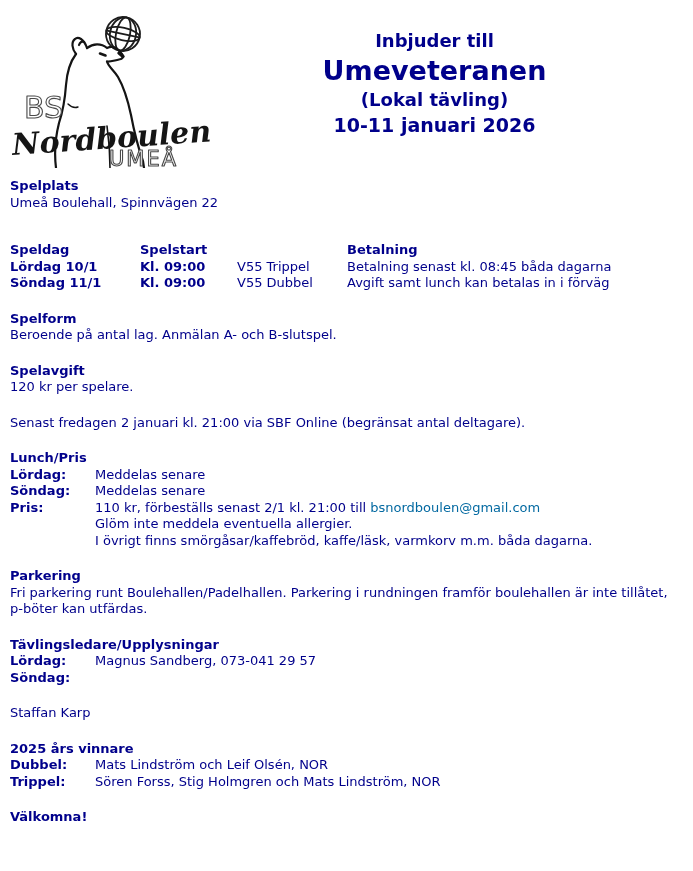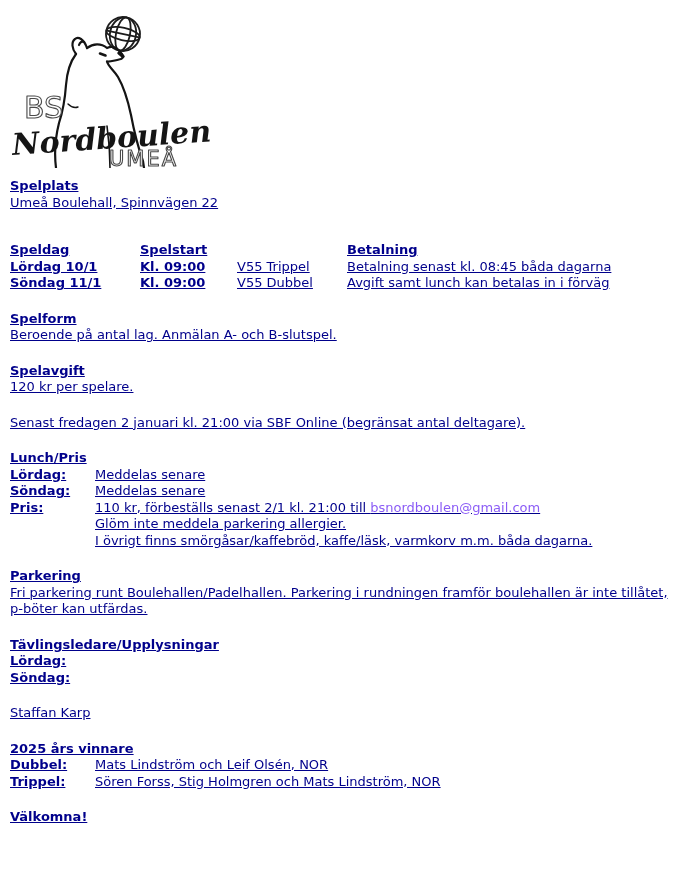--- a/index.html
+++ b/index.html
@@ -18,32 +18,32 @@
   
   .header { display: flex; height: 162px; margin-bottom: 8px; }
   .logo-box { width: 212px; flex: 0 0 212px; }
   .titles { flex: 1; text-align: center; padding: 20px 34px 0 0; }
   .title-line1 { font-size: 18px; font-weight: bold; line-height: 26px; }
   .title-main  { font-size: 27px; font-weight: bold; line-height: 34px; }
   .title-line3 { font-size: 18px; font-weight: bold; line-height: 24px; }
   .title-line4 { font-size: 19px; font-weight: bold; line-height: 26px; }
 
   
-  .section { margin-bottom: 19px; text-decoration: underline; }
+  .section { margin-bottom: 19px; }
   .heading { font-weight: bold; }
 
   
   .sched { display: grid; grid-template-columns: 130px 97px 110px 1fr; margin-top: 31px; }
   .sched .b { font-weight: bold; }
 
   
   .lv { display: grid; grid-template-columns: 85px 1fr; }
   .lv .lbl { font-weight: bold; }
 
-  a.email { color: #8b5cf6; text-decoration: none; cursor: pointer; }
+  a.email { color: #0369a1; text-decoration: none; cursor: pointer; }
 
   .welcome { font-weight: bold; }
 
   svg text { stroke-linejoin: round; }
 </style>
 </head>
 <body>
 
 <div class="page">
 
@@ -71,20 +71,26 @@
           <path d="M97,118 C99,132 100,146 100,160" stroke-width="1.6"></path>
           <path d="M58,96 C61,99 65,100 68,99" stroke-width="1.4"></path>
         </g>
 
         <text x="14" y="110" font-family="DejaVu Sans, sans-serif" font-size="30" fill="#ffffff" stroke="#4a4a4a" stroke-width="1.1">BS</text>
         <text x="2" y="141" transform="rotate(-4 90 132)" font-family="DejaVu Serif, serif" font-size="30" font-style="italic" font-weight="bold" fill="#151515">Nordboulen</text>
         <text x="99" y="158" font-family="DejaVu Sans, sans-serif" font-size="21" letter-spacing="2" fill="#ffffff" stroke="#4a4a4a" stroke-width="1.1">UMEÅ</text>
       </svg>
     </div>
 
+    <div class="titles">
+      <div class="title-line1">Inbjuder till</div>
+      <div class="title-main">Umeveteranen</div>
+      <div class="title-line3">(Lokal tävling)</div>
+      <div class="title-line4">10-11 januari 2026</div>
+    </div>
   </div>
 
   <div class="section">
     <div class="heading">Spelplats</div>
     <div>Umeå Boulehall, Spinnvägen 22</div>
   </div>
 
   <div class="section sched">
     <div class="b">Speldag</div>
     <div class="b">Spelstart</div>
@@ -129,37 +135,38 @@
     <div class="lv">
       <div class="lbl">Söndag:</div>
       <div>Meddelas senare</div>
     </div>
     <div class="lv">
       <div class="lbl">Pris:</div>
       <div><span>110 kr, förbeställs senast 2/1 kl. 21:00 till </span><a class="email">bsnordboulen@gmail.com</a></div>
     </div>
     <div class="lv">
       <div></div>
-      <div>Glöm inte meddela parkering allergier.</div>
+      <div>Glöm inte meddela eventuella allergier.</div>
     </div>
     <div class="lv">
       <div></div>
       <div>I övrigt finns smörgåsar/kaffebröd, kaffe/läsk, varmkorv m.m. båda dagarna.</div>
     </div>
   </div>
 
   <div class="section">
     <div class="heading">Parkering</div>
     <div>Fri parkering runt Boulehallen/Padelhallen. Parkering i rundningen framför boulehallen är inte tillåtet, p-böter kan utfärdas.</div>
   </div>
 
   <div class="section">
     <div class="heading">Tävlingsledare/Upplysningar</div>
     <div class="lv">
       <div class="lbl">Lördag:</div>
+      <div>Magnus Sandberg, 073-041 29 57</div>
     </div>
     <div class="lv">
       <div class="lbl">Söndag:</div>
     </div>
   </div>
 
   <div class="section">
     <div>Staffan Karp</div>
   </div>
 

